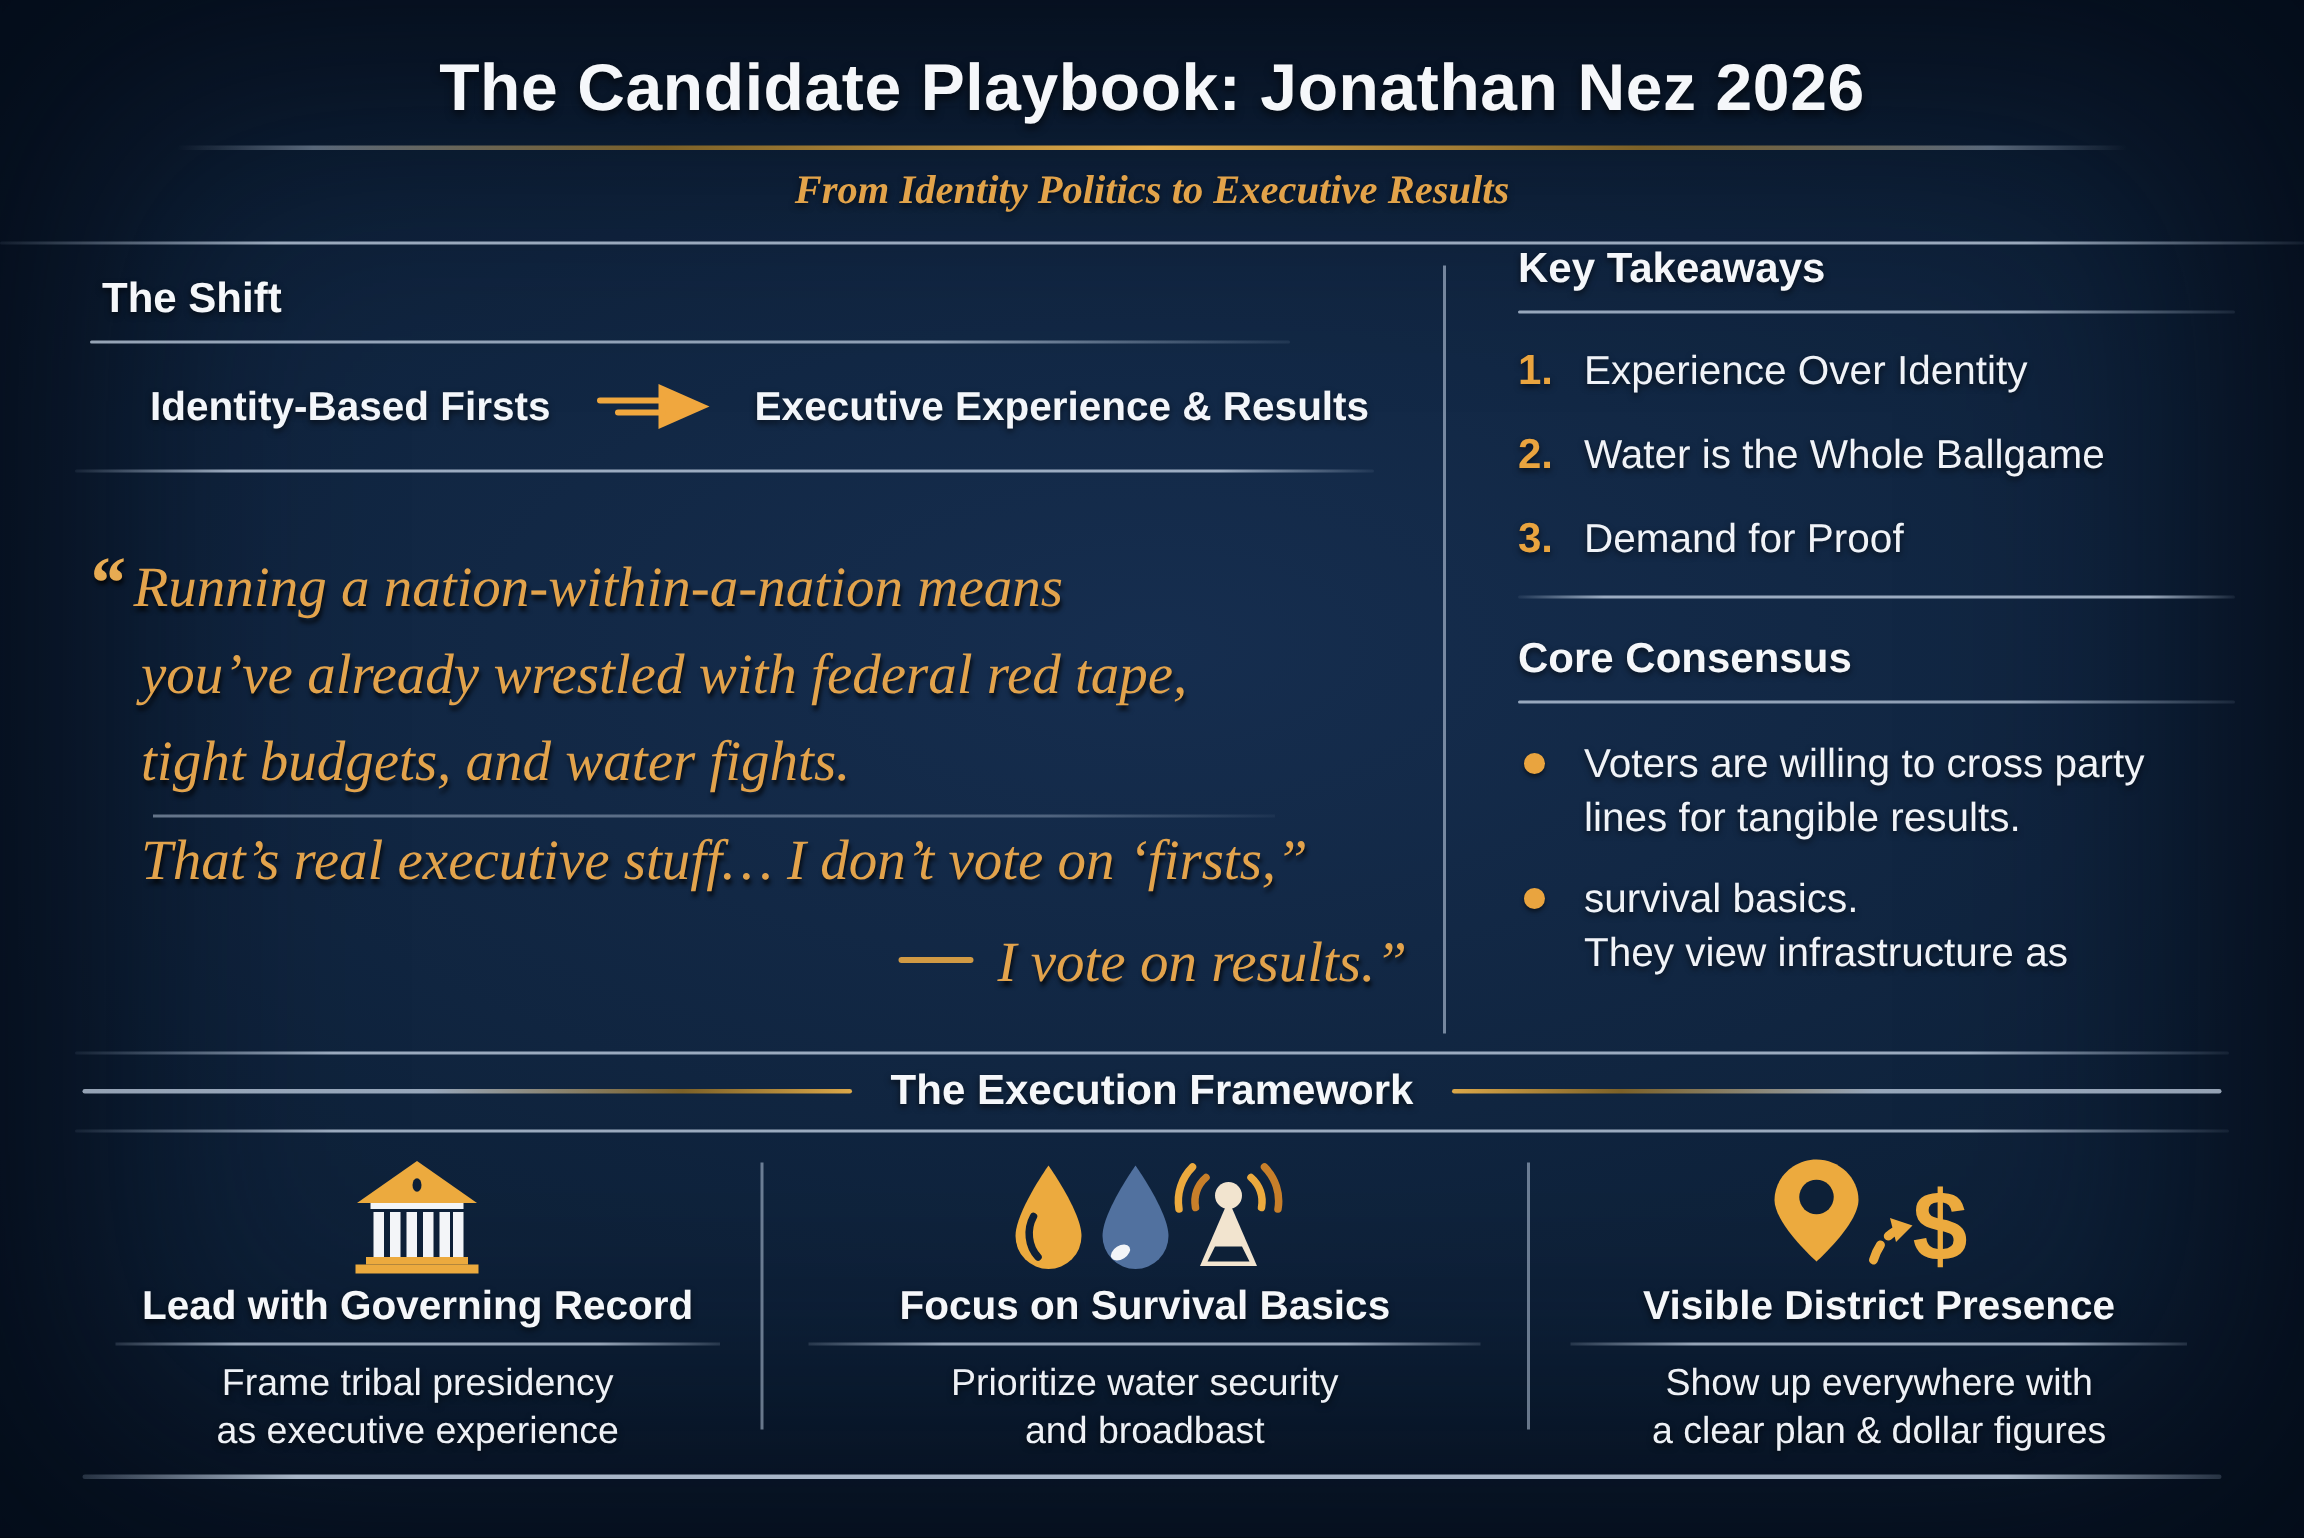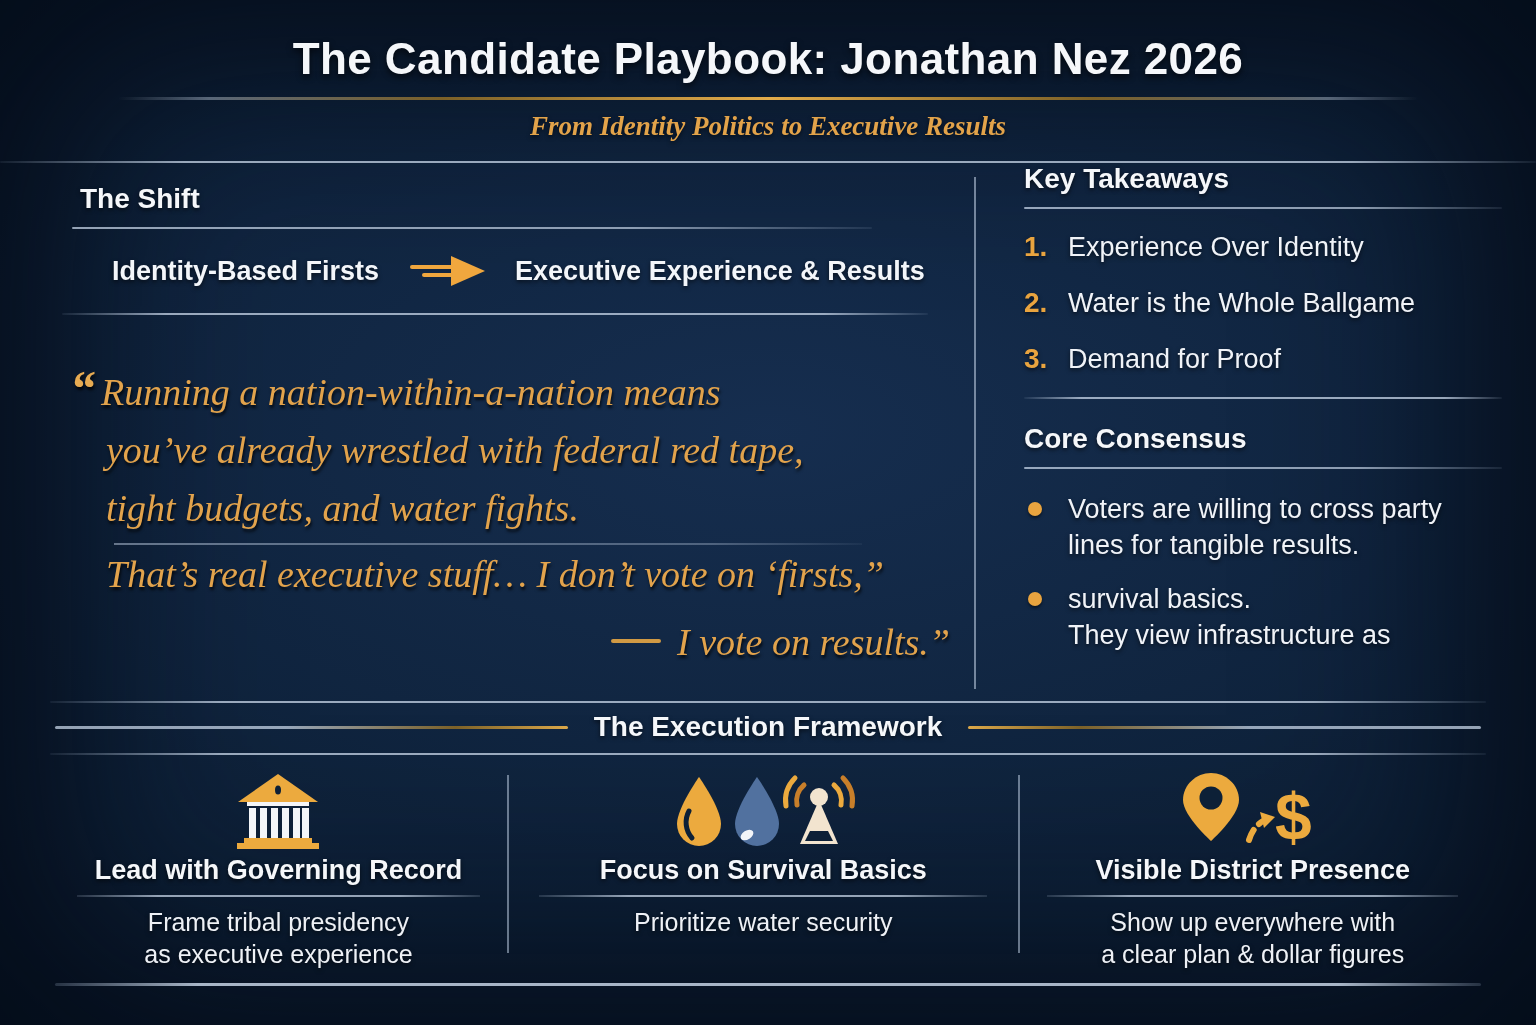--- a/index.html
+++ b/index.html
@@ -30,21 +30,21 @@
     width:1300px; height:3px; margin:13px auto 0; border-radius:2px;
     background: linear-gradient(to right, rgba(0,0,0,0), rgba(185,198,214,0.45) 7%, #7c6128 25%, #e2ab4a 50%, #7c6128 75%, rgba(185,198,214,0.45) 93%, rgba(0,0,0,0));
   }
   .subtitle {
     margin-top:11px; font-size:27px; font-style:italic; font-weight:700;
     color:#e2a34a; text-shadow:0 2px 4px rgba(0,0,0,0.6);font-family:Liberation Serif, serif;
   }
   .header-bottom { margin:19px 0 0 0; }
   
   .main { display:flex; height:538px; padding:0 50px; box-sizing:border-box; }
-  .left-col { width:912px; flex:0 0 auto;margin-left:12px; }
+  .left-col { width:912px; flex:0 0 auto; }
   .v-divider { width:2px; height:512px; margin-top:14px; background:rgba(200,215,235,0.55); flex:0 0 auto; }
   .right-col { flex:1; padding-left:48px; }
   h2 {
     margin:0; font-size:28px; font-weight:700; color:#f5f7fa;
     text-shadow:0 2px 4px rgba(0,0,0,0.6);
   }
   .left-col h2 { margin:20px 0 0 18px; }
   .h2-line { height:2px; margin-top:12px;
     background: linear-gradient(to right, rgba(208,222,240,0.7), rgba(208,222,240,0.65) 70%, rgba(170,190,215,0.1)); border-radius:2px; }
   .left-col .h2-line { width:800px; margin-left:10px; }
@@ -240,20 +240,21 @@
           <path d="M137 13 A 21 21 0 0 0 130 33" stroke="#c87f2a" stroke-width="5" fill="none" stroke-linecap="round"></path>
           <path d="M128 6 A 32 32 0 0 0 119 34" stroke="#ecaa3e" stroke-width="5" fill="none" stroke-linecap="round"></path>
           <path d="M167 13 A 21 21 0 0 1 174 33" stroke="#ecaa3e" stroke-width="5" fill="none" stroke-linecap="round"></path>
           <path d="M176 6 A 32 32 0 0 1 185 34" stroke="#c87f2a" stroke-width="5" fill="none" stroke-linecap="round"></path>
         </svg>
       </div>
       <h3 class="fw-title">Focus on Survival Basics</h3>
       <div class="fw-title-line"></div>
       <div class="fw-desc">
         <div>Prioritize water security</div>
+        <div>and broadbast</div>
       </div>
     </div>
 
     <div class="fw-divider"></div>
 
     <div class="fw-col c3">
       <div class="fw-icon">
         <svg width="160" height="84" viewBox="0 0 160 84">
           <path d="M38 3 C 53 3, 66 15, 66 30 C 66 46, 38 71, 38 71 C 38 71, 10 46, 10 30 C 10 15, 23 3, 38 3 Z" fill="#ecaa3e"></path>
           <circle cx="38" cy="28" r="11.5" fill="#0d2037"></circle>

